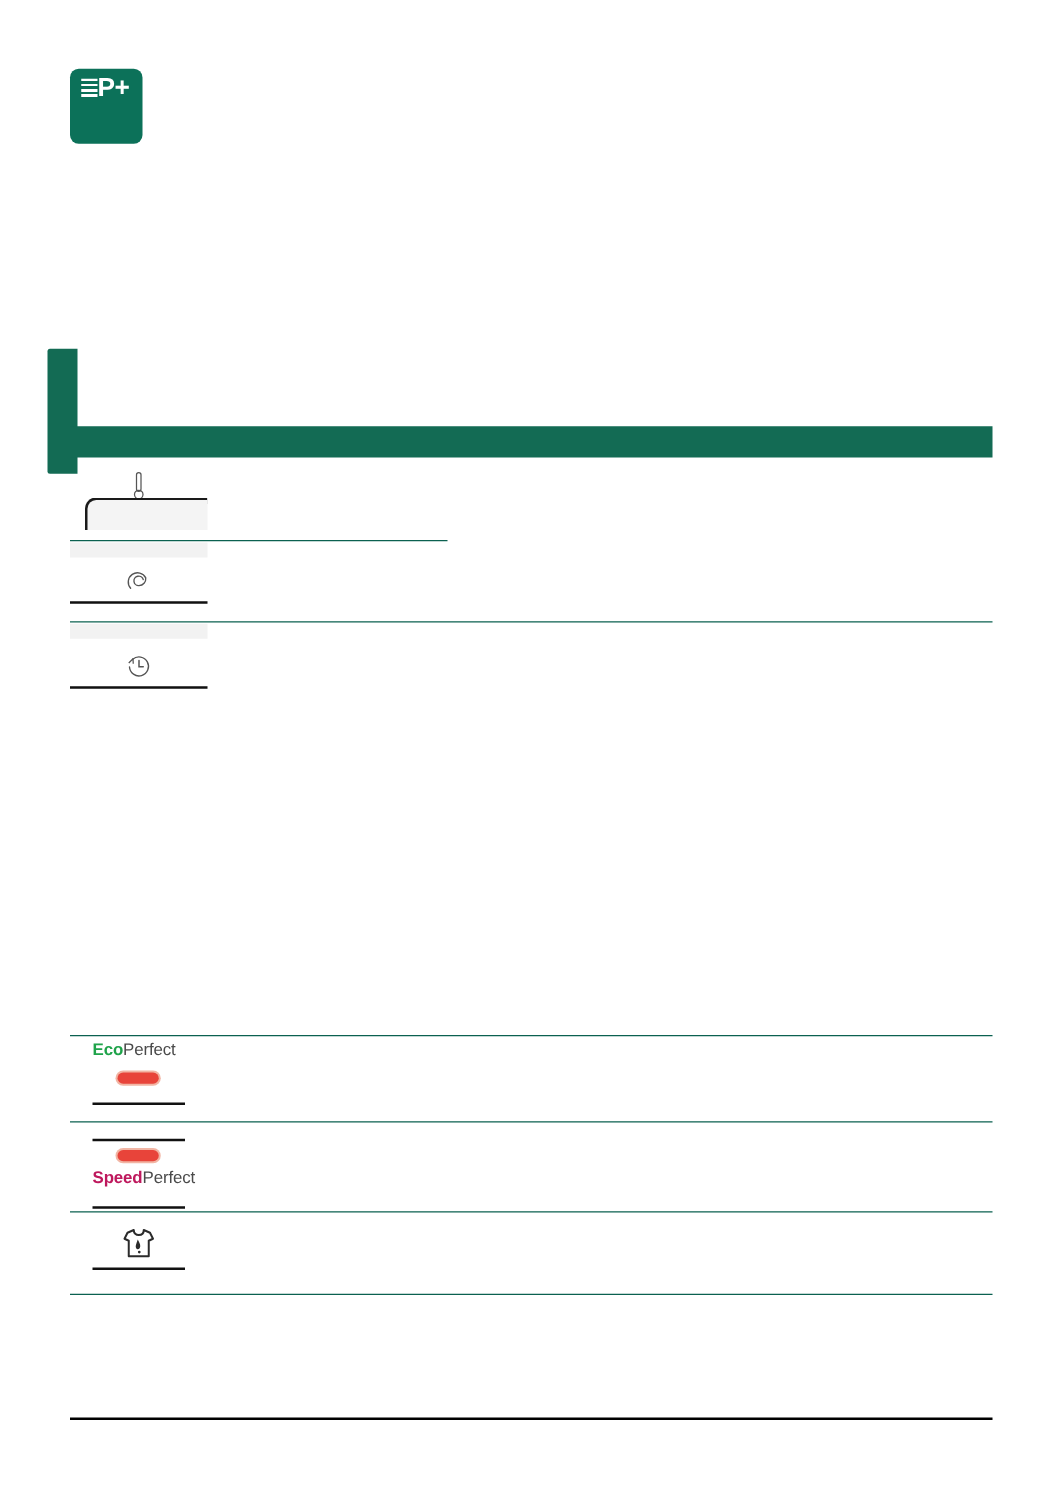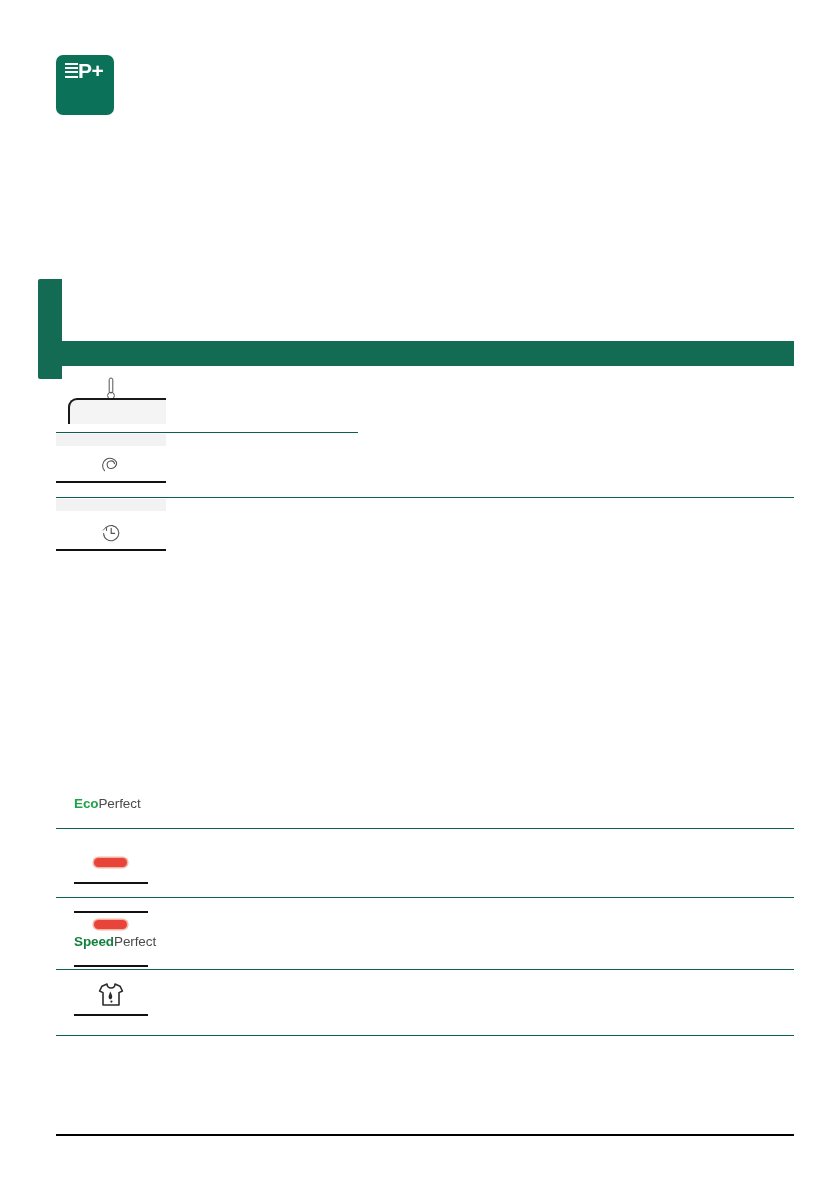--- a/index.html
+++ b/index.html
@@ -157,21 +157,21 @@
   }
 
   
   .opt-label {
     position: absolute;
     font-size: 13.5px;
     letter-spacing: -0.1px;
     white-space: nowrap;
   }
   .opt-label .strong-eco { color: #1FA34A; font-weight: 700; }
-  .opt-label .strong-speed { color: #15803d; font-weight: 700; }
+  .opt-label .strong-speed { color: #be185d; font-weight: 700; }
   .opt-label .rest { color: #4a4a4a; font-weight: 400; }
 
   
   .led {
     position: absolute;
     width: 33px;
     height: 9px;
     border-radius: 5px;
     background: #E8443A;
     box-shadow: 0 0 0 1.6px rgba(232,120,90,0.55);
@@ -220,21 +220,21 @@
   <div class="icon-cell" style="left:56px; top:519px; height:26px;">
     <svg width="24" height="24" viewBox="0 0 24 24">
       <path d="M4.6 12.6a7.6 7.6 0 1 0 2.6-6.2" fill="none" stroke="#555" stroke-width="1.1" stroke-linecap="round"></path>
       <path d="M4.0 9.4 L7.4 6.0 L7.6 10.0" fill="none" stroke="#555" stroke-width="1.0" stroke-linejoin="round"></path>
       <path d="M12.2 7.4 L12.2 12.4 L15.6 12.4" fill="none" stroke="#555" stroke-width="1.2" stroke-linecap="round"></path>
     </svg>
   </div>
   <div class="rule-black-thin" style="top:549px;"></div>
 
   <div class="rule-teal-full" style="top:828px;"></div>
-  <div class="opt-label" style="left:74px; top:796px;">
+  <div class="opt-label" style="left:74px; top:832px;">
     <span class="strong-eco">Eco</span><span class="rest">Perfect</span>
   </div>
   <div class="led" style="left:94px; top:858px;"></div>
   <div class="rule-black-thin" style="left:74px; top:882px; width:74px;"></div>
 
   <div class="rule-teal-full" style="top:897px;"></div>
   <div class="rule-black-thin" style="left:74px; top:911px; width:74px;"></div>
   <div class="led" style="left:94px; top:920px;"></div>
   <div class="opt-label" style="left:74px; top:934px;">
     <span class="strong-speed">Speed</span><span class="rest">Perfect</span>

